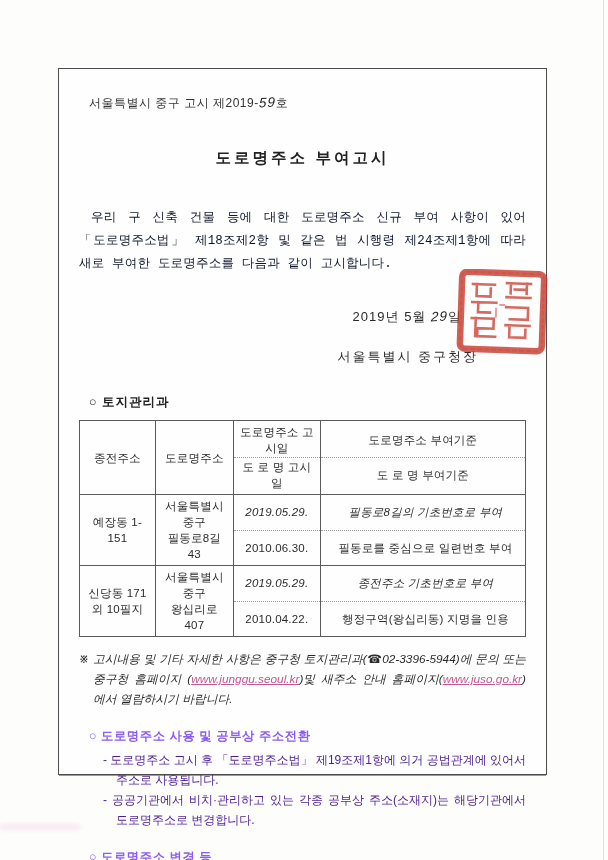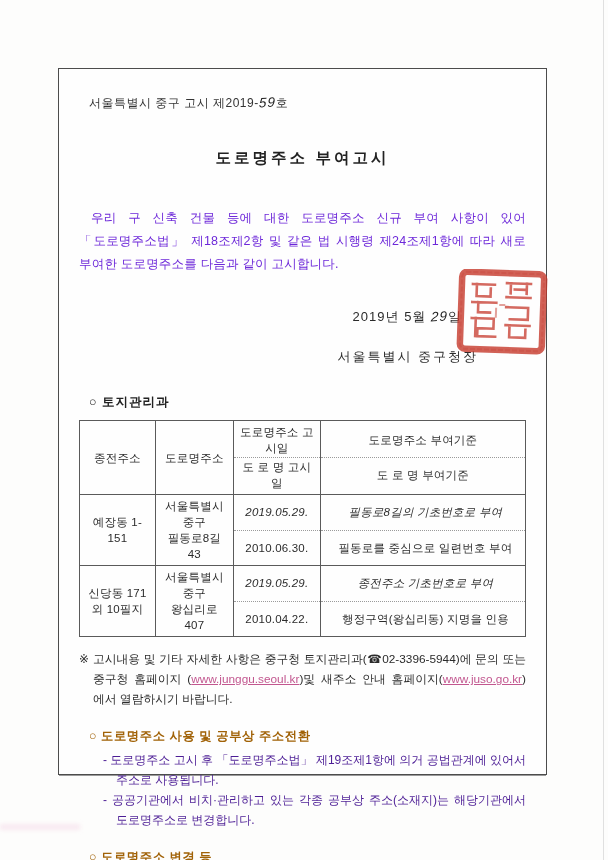--- a/index.html
+++ b/index.html
@@ -22,47 +22,48 @@
     background:#fefefe;
     padding:0 20px;
   }
 
   .notice-no { margin:26px 0 0 10px; font-size:12px; letter-spacing:.5px; color:#333; }
   .hand { font-style:italic; display:inline-block; transform:rotate(-4deg) skewX(-6deg); font-size:13.5px; color:#222; letter-spacing:1px; }
 
   .title { margin-top:36px; text-align:center; font-size:15.5px; font-weight:bold; letter-spacing:3px; color:#222; }
 
   .intro {
-    margin-top:38px; font-size:12.5px; line-height:23px; color:#6d28d9;
+    margin-top:38px; font-size:12.5px; line-height:23px; color:#0f172a;
     text-align:justify; word-break:keep-all; letter-spacing:.2px;
     text-indent:12px;
+    font-family:Liberation Mono, monospace;
   }
 
   .sign-block { position:relative; margin-top:32px; text-align:right; font-size:13px; color:#2a2a2a; }
   .date-line { padding-right:64px; letter-spacing:1px; }
   .signer-line { margin-top:22px; padding-right:48px; letter-spacing:2px; }
 
   .seal { position:absolute; left:397px; top:200px; width:92px; height:86px; z-index:3; opacity:.92; pointer-events:none; }
 
   .addr-heading { margin:28px 0 0 10px; font-size:12.5px; font-weight:bold; letter-spacing:1px; color:#222; }
 
   table.addr { width:100%; margin-top:9px; border-collapse:collapse; font-size:11.5px; color:#2b2b2b; table-layout:fixed; }
   table.addr td { border:1px solid #5a5a5a; text-align:center; vertical-align:middle; padding:3px 4px; line-height:16px; letter-spacing:.2px; }
   table.addr td.sub-top { border-bottom:none; padding-bottom:1px; }
   table.addr td.sub-bot { border-top:1px dotted #9a9a9a; padding-top:1px; }
   table.addr td.row-top { border-bottom:none; height:23px;font-style:italic; }
   table.addr td.row-bot { border-top:1px dotted #9a9a9a; height:23px; }
   table.addr td.left { text-align:center; padding-left:9px; }
   .col-old { width:17%; } .col-new { width:17.5%; } .col-date { width:19.5%; } .col-basis { width:46%; }
 
-  .note { margin-top:12px; font-size:11.8px; line-height:20px; color:#2b2b2b; padding-left:14px; text-indent:-14px; text-align:justify; word-break:keep-all; }
+  .note { margin-top:12px; font-size:11.8px; line-height:20px; color:#2b2b2b; padding-left:14px; text-indent:-14px; text-align:justify; word-break:keep-all;font-style:italic; }
   .note a { color:#c2578f; text-decoration:underline; }
 
   .section { margin-top:19px; }
-  .section-heading { margin-left:10px; font-size:12.3px; font-weight:bold; letter-spacing:.6px; color:#a16207; }
+  .section-heading { margin-left:10px; font-size:12.3px; font-weight:bold; letter-spacing:.6px; color:#8b5cf6; }
   .section-items { margin:5px 0 0 24px; }
   .bullet { font-size:12px; line-height:20px; color:#4c1d95; padding-left:13px; text-indent:-13px; text-align:justify; word-break:keep-all; }
 </style>
 </head>
 <body>
 
 <div class="scan-edge"></div>
 <div class="smudge"></div>
 
 <div class="frame">

